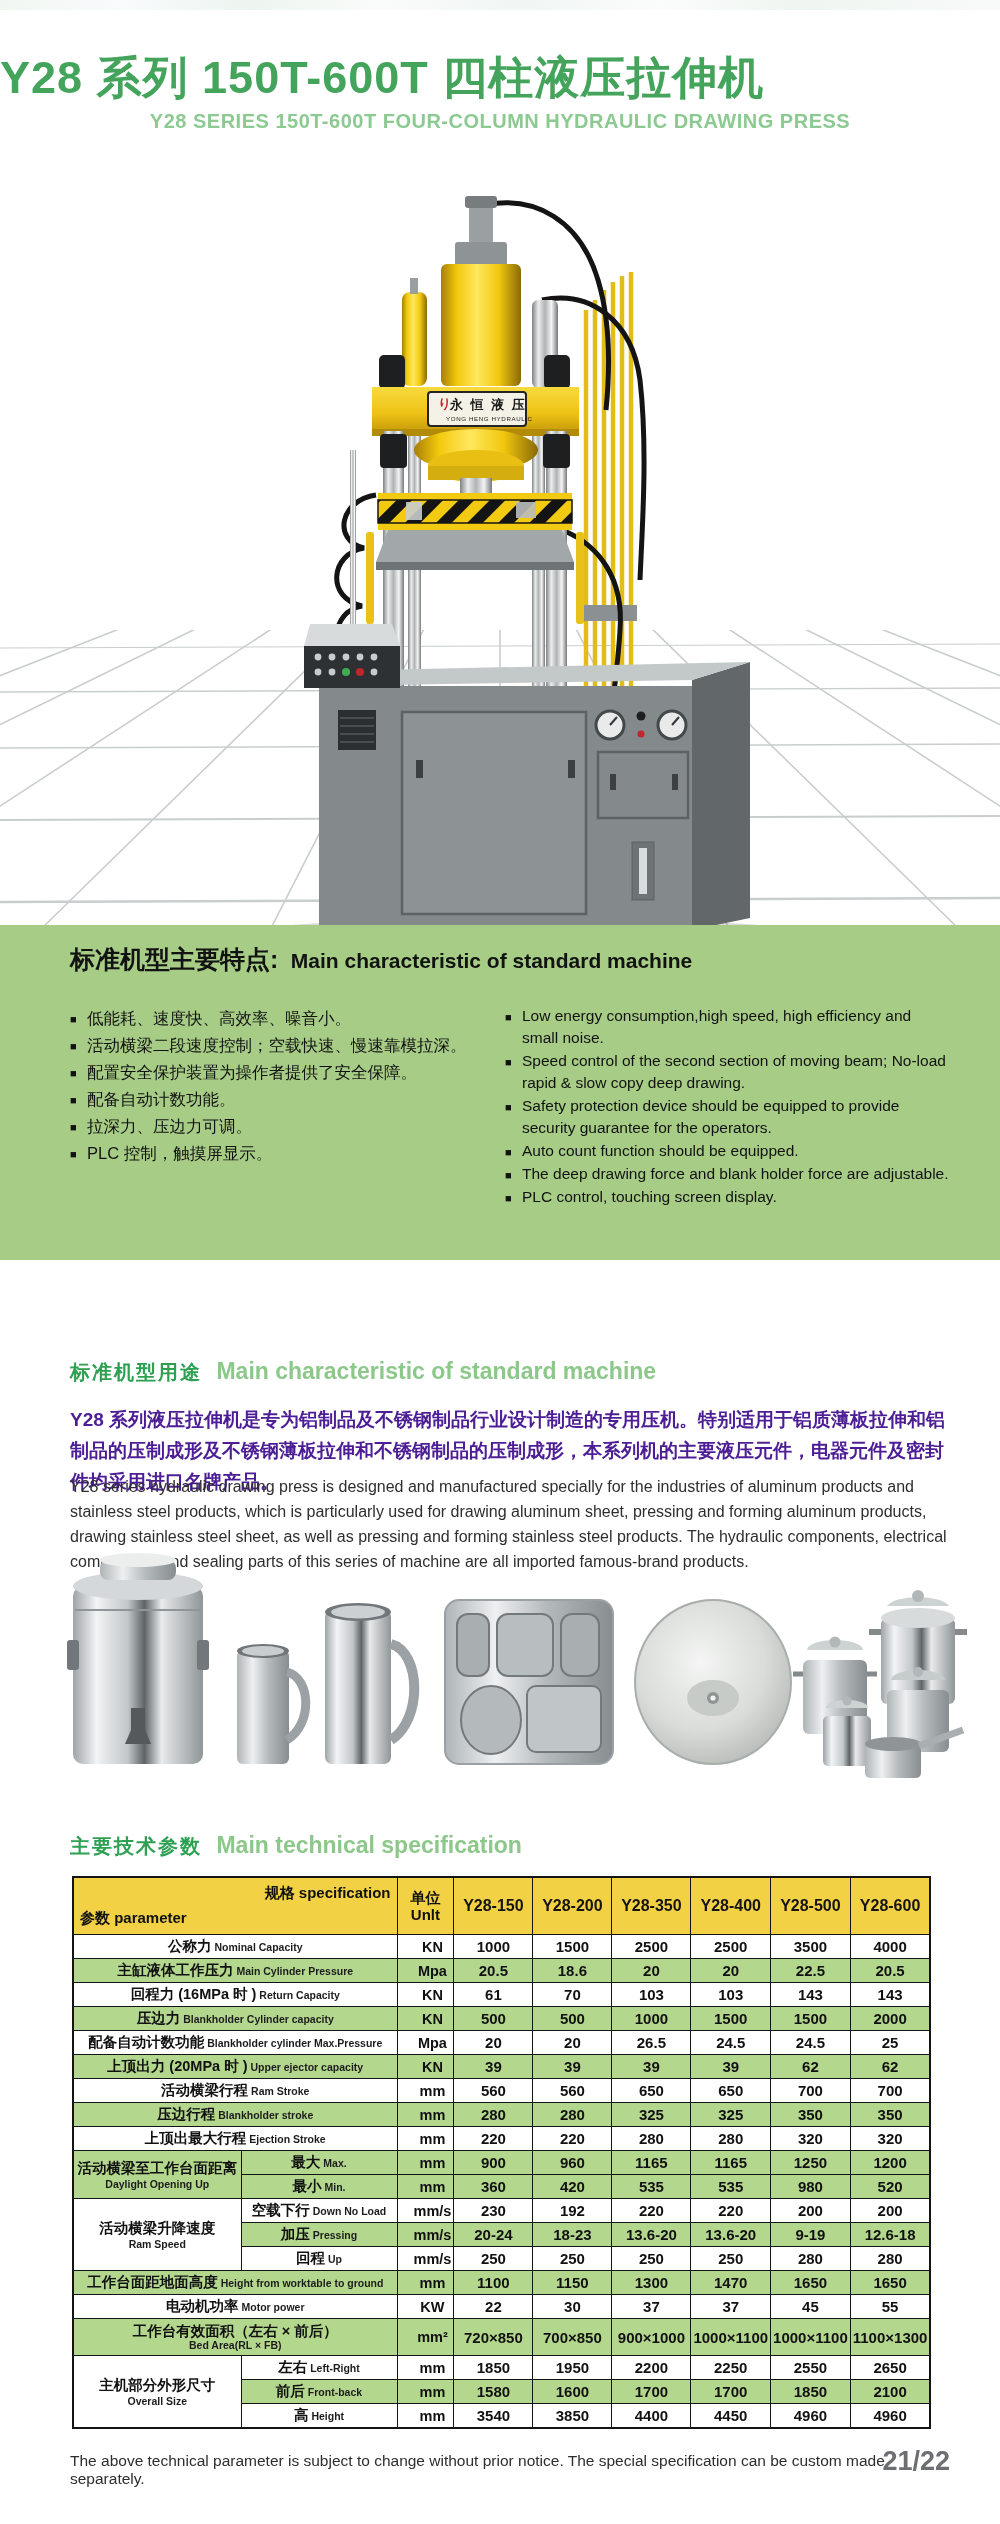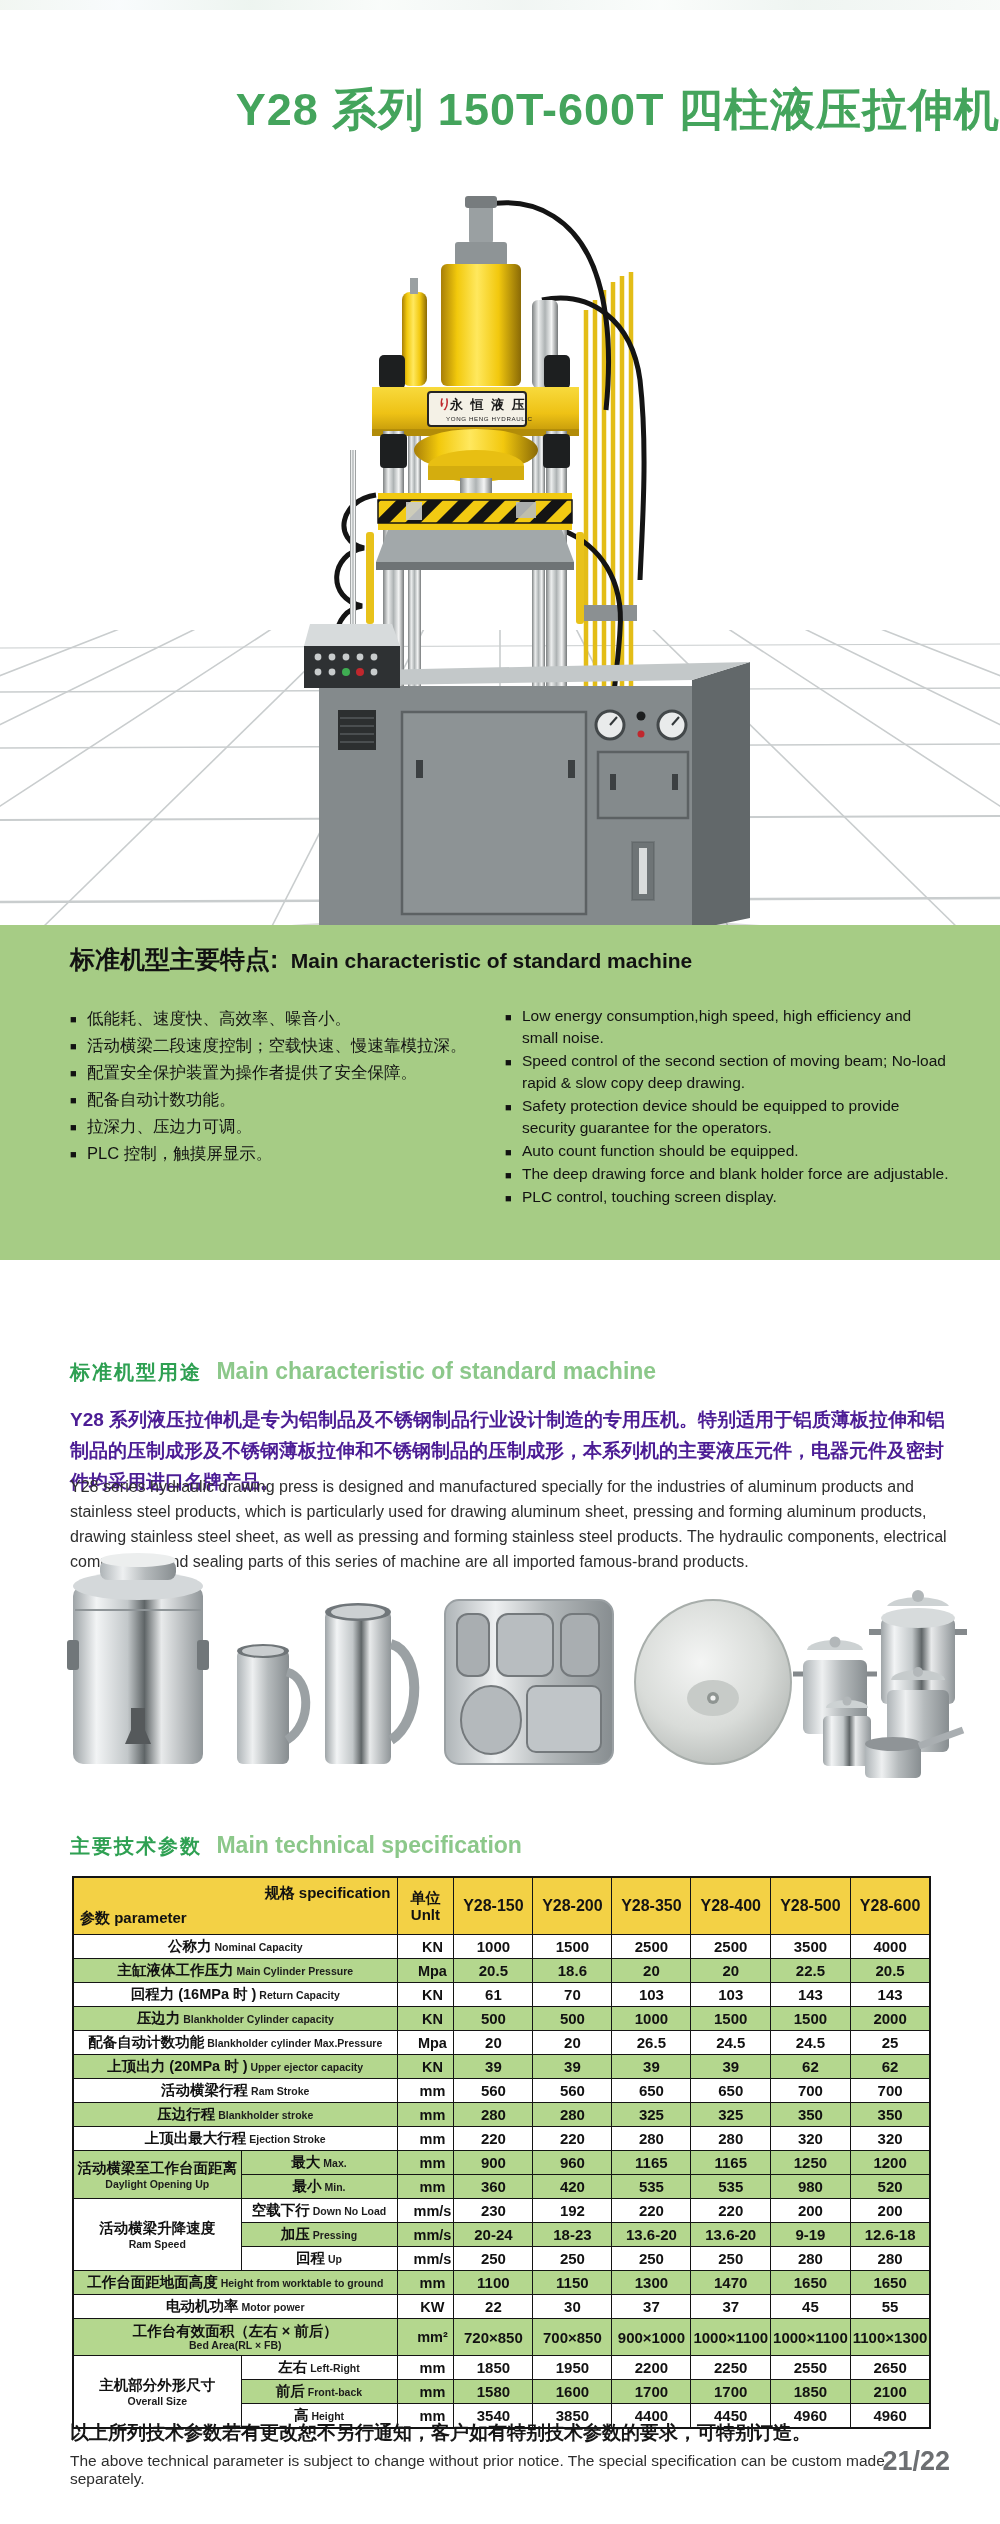--- a/index.html
+++ b/index.html
@@ -6,22 +6,22 @@
   #page{position:relative;width:1000px;height:2524px;background:#ffffff;overflow:hidden;
         font-family:"Liberation Sans","DejaVu Sans",sans-serif;color:#111;}
   .abs{position:absolute;}
 
   
   #top-strip{left:0;top:0;width:1000px;height:10px;
     background:linear-gradient(90deg,#eef4ee,#f7fafc 12%,#e9f2ec 25%,#f8fbf9 38%,#edf3f0 52%,#f9fcfa 66%,#ebf2ee 80%,#f6f9f7 100%);
     opacity:.8;}
 
   
-  #main-title{left:0;top:48px;width:1000px;text-align:right;font-size:45px;font-weight:bold;
-    color:#44a45c;letter-spacing:1px;margin-top:32px;}
+  #main-title{left:0;top:48px;width:1000px;text-align:left;font-size:45px;font-weight:bold;
+    color:#44a45c;letter-spacing:1px;}
   #sub-title{left:0;top:110px;width:1000px;text-align:center;font-size:20px;font-weight:bold;
     color:#8cca92;letter-spacing:.5px;}
 
   
   #features-band{left:0;top:925px;width:1000px;height:335px;background:#a6cc85;}
   #features-heading{left:70px;top:18px;position:absolute;}
   .feat-h-zh{font-size:25px;font-weight:bold;color:#121212;}
   .feat-h-en{font-size:21px;font-weight:bold;color:#121212;margin-left:8px;}
   #features-list-zh{position:absolute;left:70px;top:80px;width:430px;font-size:16.5px;line-height:26px;color:#121212;}
   #features-list-en{position:absolute;left:505px;top:80px;width:445px;font-size:15.5px;line-height:22px;color:#121212;}
@@ -67,20 +67,21 @@
   svg{display:block;}
 </style>
 </head>
 <body>
 
 <div id="page">
 
   <div id="top-strip" class="abs"></div>
 
   <div id="main-title" class="abs">Y28 系列 150T-600T 四柱液压拉伸机</div>
+  <div id="sub-title" class="abs">Y28 SERIES 150T-600T FOUR-COLUMN HYDRAULIC DRAWING PRESS</div>
 
   <svg class="abs" id="grid-floor" style="left:0;top:630px;" width="1000" height="300" viewBox="0 0 1000 300">
     <g stroke="#c9cdce" fill="none">
       <line x1="0" y1="18" x2="1000" y2="14" stroke-width="1"></line>
       <line x1="0" y1="62" x2="1000" y2="58" stroke-width="1.3"></line>
       <line x1="0" y1="118" x2="1000" y2="114" stroke-width="1.6"></line>
       <line x1="0" y1="190" x2="1000" y2="186" stroke-width="2"></line>
       <line x1="0" y1="272" x2="1000" y2="268" stroke-width="2.4"></line>
       <line x1="500" y1="-150" x2="500" y2="300" stroke-width="1.6"></line>
       <line x1="500" y1="-150" x2="270" y2="300" stroke-width="1.6"></line>
@@ -601,17 +602,16 @@
           <td class="val white">3540</td>
           <td class="val white">3850</td>
           <td class="val white">4400</td>
           <td class="val white">4450</td>
           <td class="val white">4960</td>
           <td class="val white">4960</td>
         </tr>
       </tbody>
     </table>
 
-  <div id="note-zh" class="abs">以上所列技术参数若有更改恕不另行通知，客户如有特别技术参数的要求，可特别订造。</div>
   <div id="note-en" class="abs">The above technical parameter is subject to change without prior notice. The special specification can be custom made separately.</div>
   <div id="page-num" class="abs">21/22</div>
 
 </div>
 
 </body></html>

